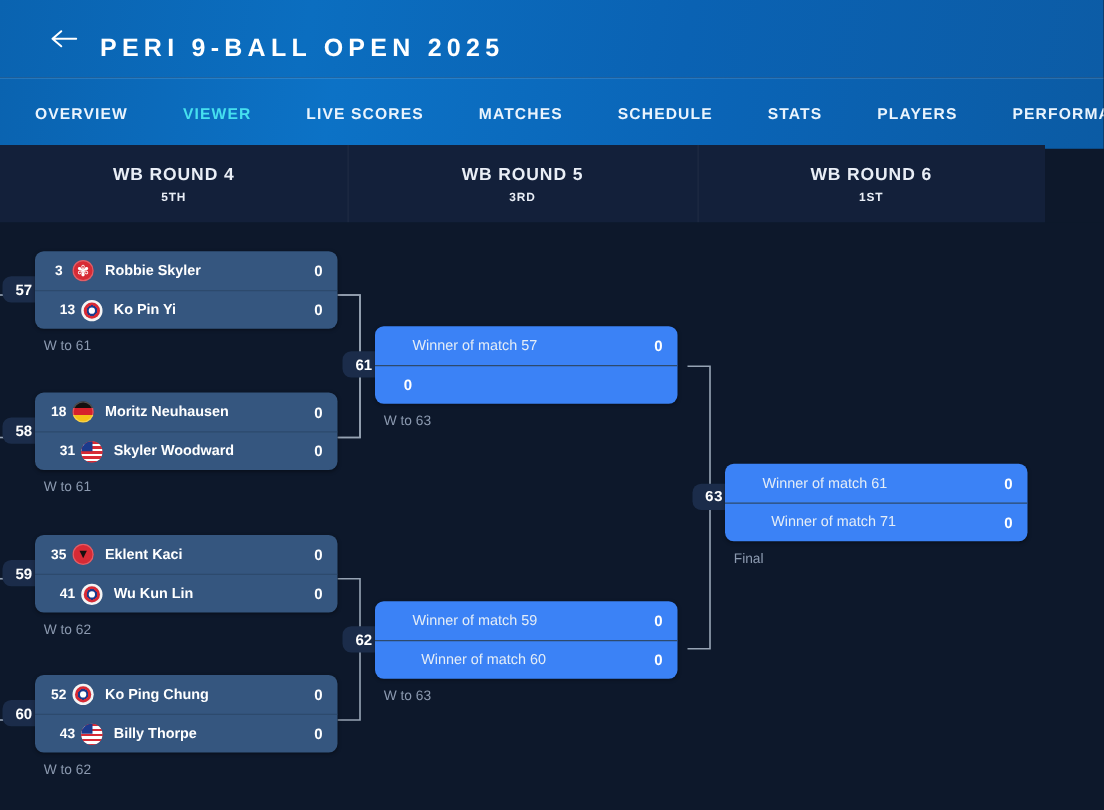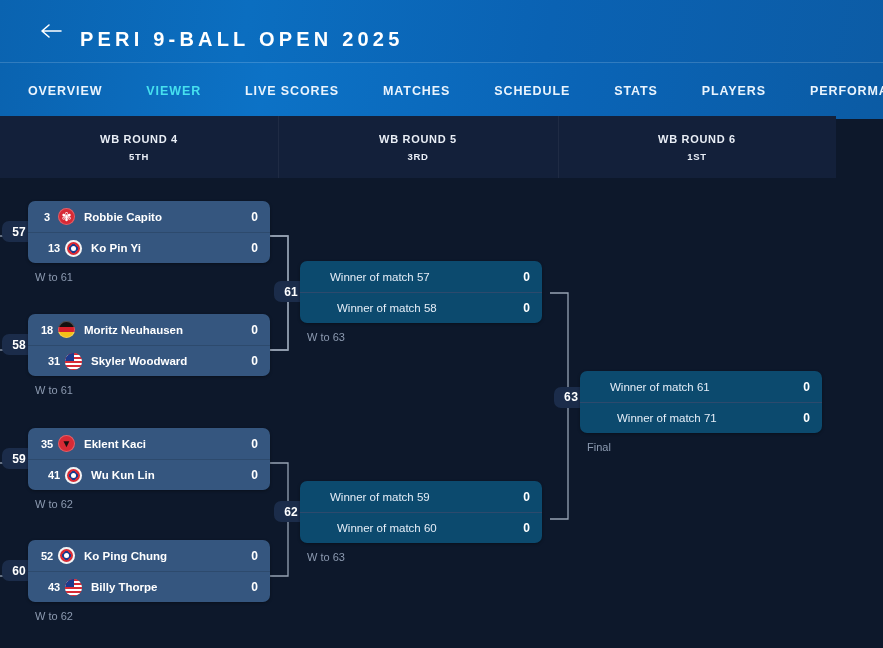--- a/index.html
+++ b/index.html
@@ -60,21 +60,21 @@
     gap:6px;
   }
   .round-col + .round-col::before{
     content:""; position:absolute; left:0; top:0; bottom:0; width:1px;
     background:rgba(255,255,255,.05);
   }
   .round-col:nth-child(1){ width:278px; }
   .round-col:nth-child(2){ width:280px;text-align:center; }
   .round-col:nth-child(3){ width:278px; }
   .round-name{
-    font-size:11px; font-weight:bold; letter-spacing:.7px; color:#e9eef6;
+    font-size:14px; font-weight:bold; letter-spacing:.7px; color:#e9eef6;
   }
   .round-sub{
     font-size:9.5px; font-weight:bold; letter-spacing:.7px; color:#e9eef6;
   }
 
   
   .bracket{
     position:absolute; left:0; top:178px; width:883px; height:470px;
     background:#0d182b;
   }
@@ -82,21 +82,21 @@
 
   
   .match{ position:absolute; }
   .card{
     position:absolute; left:28px; top:0;
     width:242px;
     background:#35567f; border-radius:7px;
     box-shadow:0 1px 3px rgba(0,0,0,.35);
     overflow:hidden;
   }
-  .card.placeholder{ background:#0c4a6e; }
+  .card.placeholder{ background:#3b82f6; }
   .slot{
     height:31px; display:flex; align-items:center;
     padding:0 12px 0 8px;
   }
   .slot + .slot{ border-top:1px solid #2b4straight; }
   .slot + .slot{ border-top:1px solid #2d4a6d;padding-left:15px; }
   .seed{
     width:22px; text-align:center; font-size:11px; font-weight:bold;
     color:#ffffff; flex:none;
   }
@@ -216,21 +216,21 @@
     </g>
   </svg>
 
   <div id="matches">
       <div class="match" style="left: 0px; top: 23px; width: 280px; height: 92px;">
         <div class="mnum" style="top: 20px;">57</div>
         <div class="card">
           <div class="slot">
             <div class="seed">3</div>
             <div class="flag f-hk"></div>
-            <div class="pname">Robbie Capito</div>
+            <div class="pname">Robbie Skyler</div>
             <div class="score">0</div>
           </div>
           <div class="slot">
             <div class="seed">13</div>
             <div class="flag f-tw"></div>
             <div class="pname">Ko Pin Yi</div>
             <div class="score">0</div>
           </div>
         </div>
         <div class="note" style="top: 70px;">W to 61</div>
@@ -290,21 +290,20 @@
         <div class="note" style="top: 70px;">W to 62</div>
       </div>
       <div class="match" style="left: 272px; top: 83px; width: 280px; height: 92px;">
         <div class="mnum" style="top: 20px;">61</div>
         <div class="card placeholder">
           <div class="slot">
             <div class="pname ph">Winner of match 57</div>
             <div class="score">0</div>
           </div>
           <div class="slot">
-            <div class="pname ph">Winner of match 58</div>
             <div class="score">0</div>
           </div>
         </div>
         <div class="note" style="top: 70px;">W to 63</div>
       </div>
       <div class="match" style="left: 272px; top: 303px; width: 280px; height: 92px;">
         <div class="mnum" style="top: 20px;">62</div>
         <div class="card placeholder">
           <div class="slot">
             <div class="pname ph">Winner of match 59</div>

